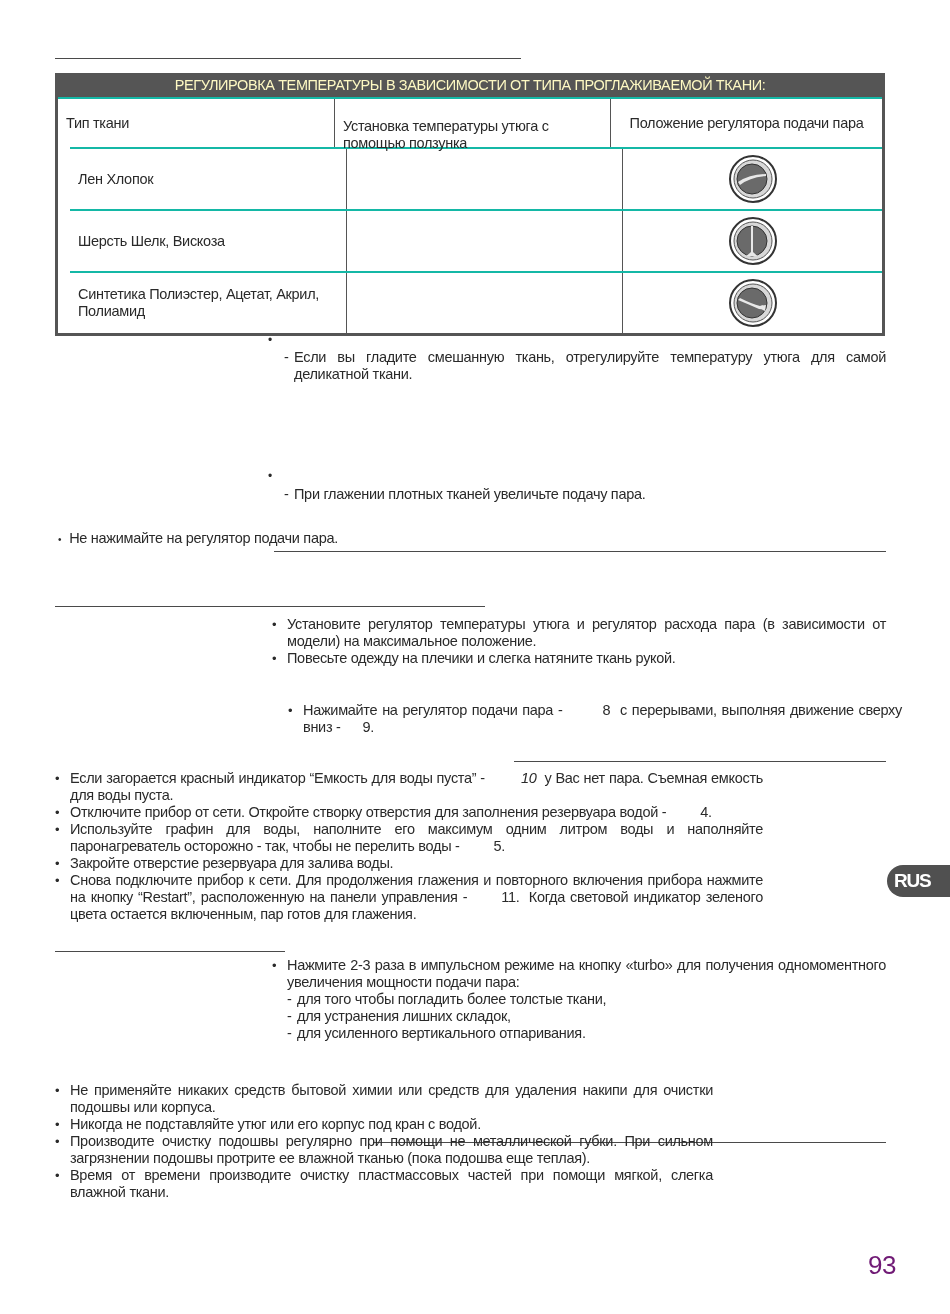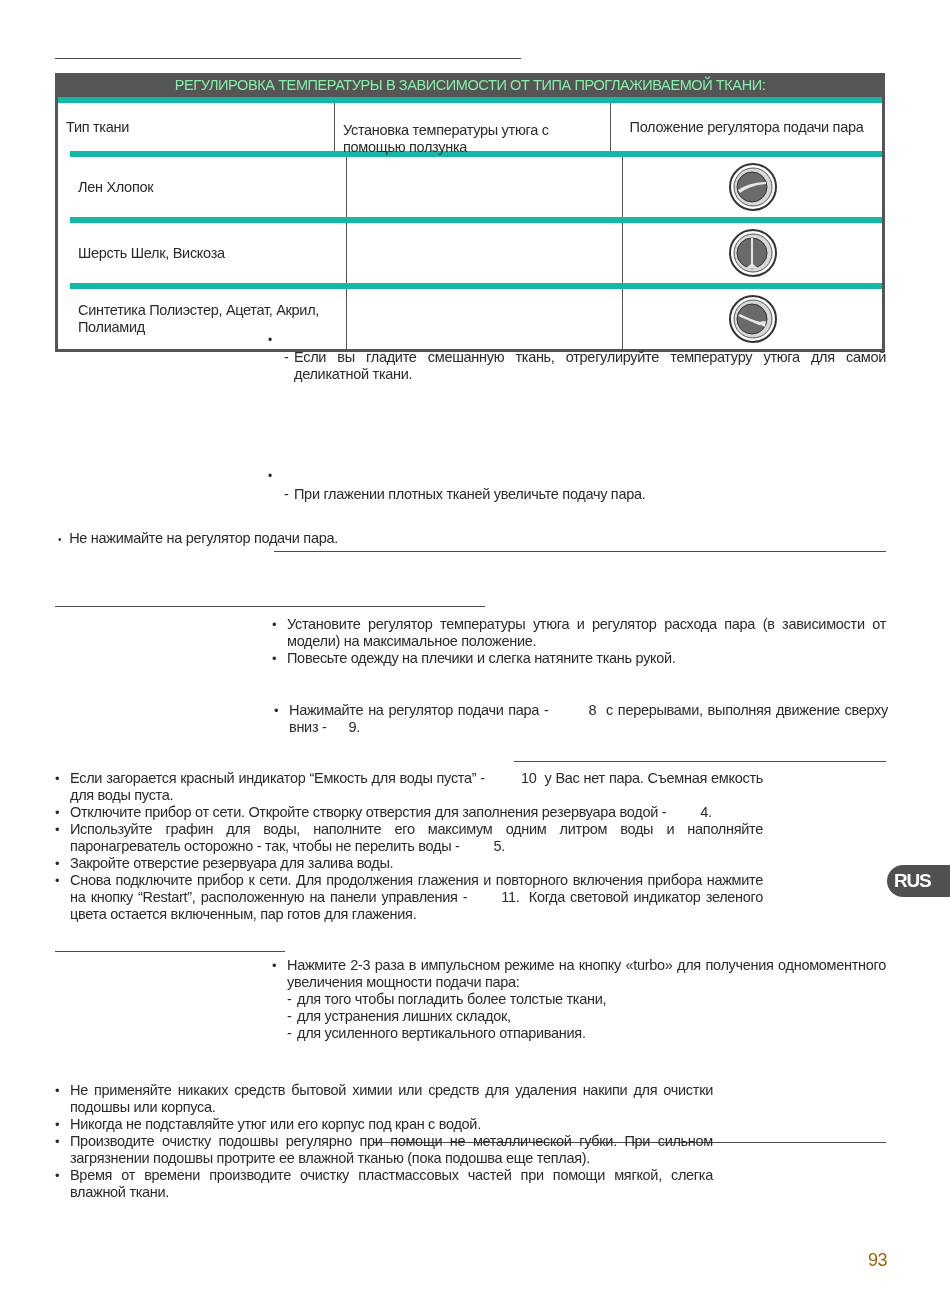--- a/index.html
+++ b/index.html
@@ -7,24 +7,24 @@
     width: 950px; height: 1314px; position: relative; overflow: hidden;
     font-family: "Liberation Sans", sans-serif; color: #2a2a2a;
   }
   .hr { position: absolute; height: 0; border-top: 1px solid #4a4a4a; }
   
   .tbl {
     position: absolute; left: 55px; top: 73px; width: 830px;
     border: 3px solid #555555; border-top: none; box-sizing: border-box;
   }
   .tbl-head {
-    background: #555555; color: #86efac; text-align: center;
+    background: #555555; color: #fef9c3; text-align: center;
     font-size: 14.5px; letter-spacing: -0.4px; height: 24px; line-height: 24px;
   }
-  .tbl-row { display: flex; border-top: 6px solid #14b8a6; }
+  .tbl-row { display: flex; border-top: 2px solid #14b8a6; }
   .tbl-row:first-of-type { border-top: none; }
   .cell {
     box-sizing: border-box; font-size: 14.5px; letter-spacing: -0.3px;
     padding: 0 8px; display: flex; align-items: center; line-height: 17px;
   }
   .c1 { width: 277px; border-right: 1px solid #555555; }
   .c2 { width: 276px; border-right: 1px solid #555555; }
   .c3 { flex: 1; justify-content: center; }
   .row-header { height: 48px; }
   .row-header .c2 { align-items: flex-start; padding-top: 19px; }
@@ -39,21 +39,21 @@
   .bl { position: relative; padding-left: 17px; }
   .bl::before { content: "\2022"; position: absolute; left: 2px; top: 0; font-size: 13px; }
   .ref { display: inline-block; margin-left: 22px; font-weight: normal; }
 
   .rus-badge {
     position: absolute; left: 887px; top: 865px; width: 70px; height: 32px;
     background: #505050; color: #ffffff; border-radius: 16px 0 0 16px;
     font-size: 19px; font-weight: bold; line-height: 32px; padding-left: 7px;
     box-sizing: border-box; letter-spacing: -1.2px;
   }
-  .page-num { position: absolute; left: 868px; top: 1250px; font-size: 18px; color: #a16207; letter-spacing: -0.5px; }
+  .page-num { position: absolute; left: 868px; top: 1250px; font-size: 26px; color: #701a75; letter-spacing: -0.5px; }
 </style>
 </head>
 <body>
 
 <div class="hr" style="left:55px; top:58px; width:466px;"></div>
 
 <div class="tbl">
   <div class="tbl-head">РЕГУЛИРОВКА ТЕМПЕРАТУРЫ В ЗАВИСИМОСТИ ОТ ТИПА ПРОГЛАЖИВАЕМОЙ ТКАНИ:</div>
   <div class="tbl-row row-header">
     <div class="cell c1">Тип ткани</div>
@@ -111,31 +111,31 @@
 <div class="hr" style="left:274px; top:551px; width:612px;"></div>
 <div class="txt" style="left:58px; top:530px; width:500px;">
   <span style="font-size:10px; margin-right:8px;">•</span><span>Не нажимайте на регулятор подачи пара.</span>
 </div>
 
 <div class="hr" style="left:55px; top:606px; width:430px;"></div>
 <div class="txt just" style="left:270px; top:616px; width:616px;">
   <div class="bl">Установите регулятор температуры утюга и регулятор расхода пара (в зависимости от модели) на максимальное положение.</div>
   <div class="bl">Повесьте одежду на плечики и слегка натяните ткань рукой.</div>
 </div>
-<div class="txt just" style="left:272px; top:702px; width:616px;">
+<div class="txt just" style="left:286px; top:702px; width:616px;">
   <div class="bl">
     <span>Нажимайте на регулятор подачи пара -</span><span class="ref" style="margin-left:40px; margin-right:5px;">8</span>
     <span>с перерывами, выполняя движение сверху вниз -</span><span class="ref">9.</span>
   </div>
 </div>
 
 <div class="hr" style="left:514px; top:761px; width:372px;"></div>
 <div class="txt just" style="left:53px; top:770px; width:710px;">
   <div class="bl">
-    <span>Если загорается красный индикатор “Емкость для воды пуста” -</span><span class="ref" style="margin-left:36px; margin-right:4px;">10</span>
+    <span>Если загорается красный индикатор “Емкость для воды пуста” -</span><span class="ref" style="margin-left:36px; margin-right:4px;font-style:italic;">10</span>
     <span>у Вас нет пара. Съемная емкость для воды пуста.</span>
   </div>
   <div class="bl">
     <span>Отключите прибор от сети. Откройте створку отверстия для заполнения резервуара водой -</span><span class="ref" style="margin-left:34px;">4.</span>
   </div>
   <div class="bl">
     <span>Используйте графин для воды, наполните его максимум одним литром воды и наполняйте паронагреватель осторожно - так, чтобы не перелить воды -</span><span class="ref" style="margin-left:34px;">5.</span>
   </div>
   <div class="bl">Закройте отверстие резервуара для залива воды.</div>
   <div class="bl">

